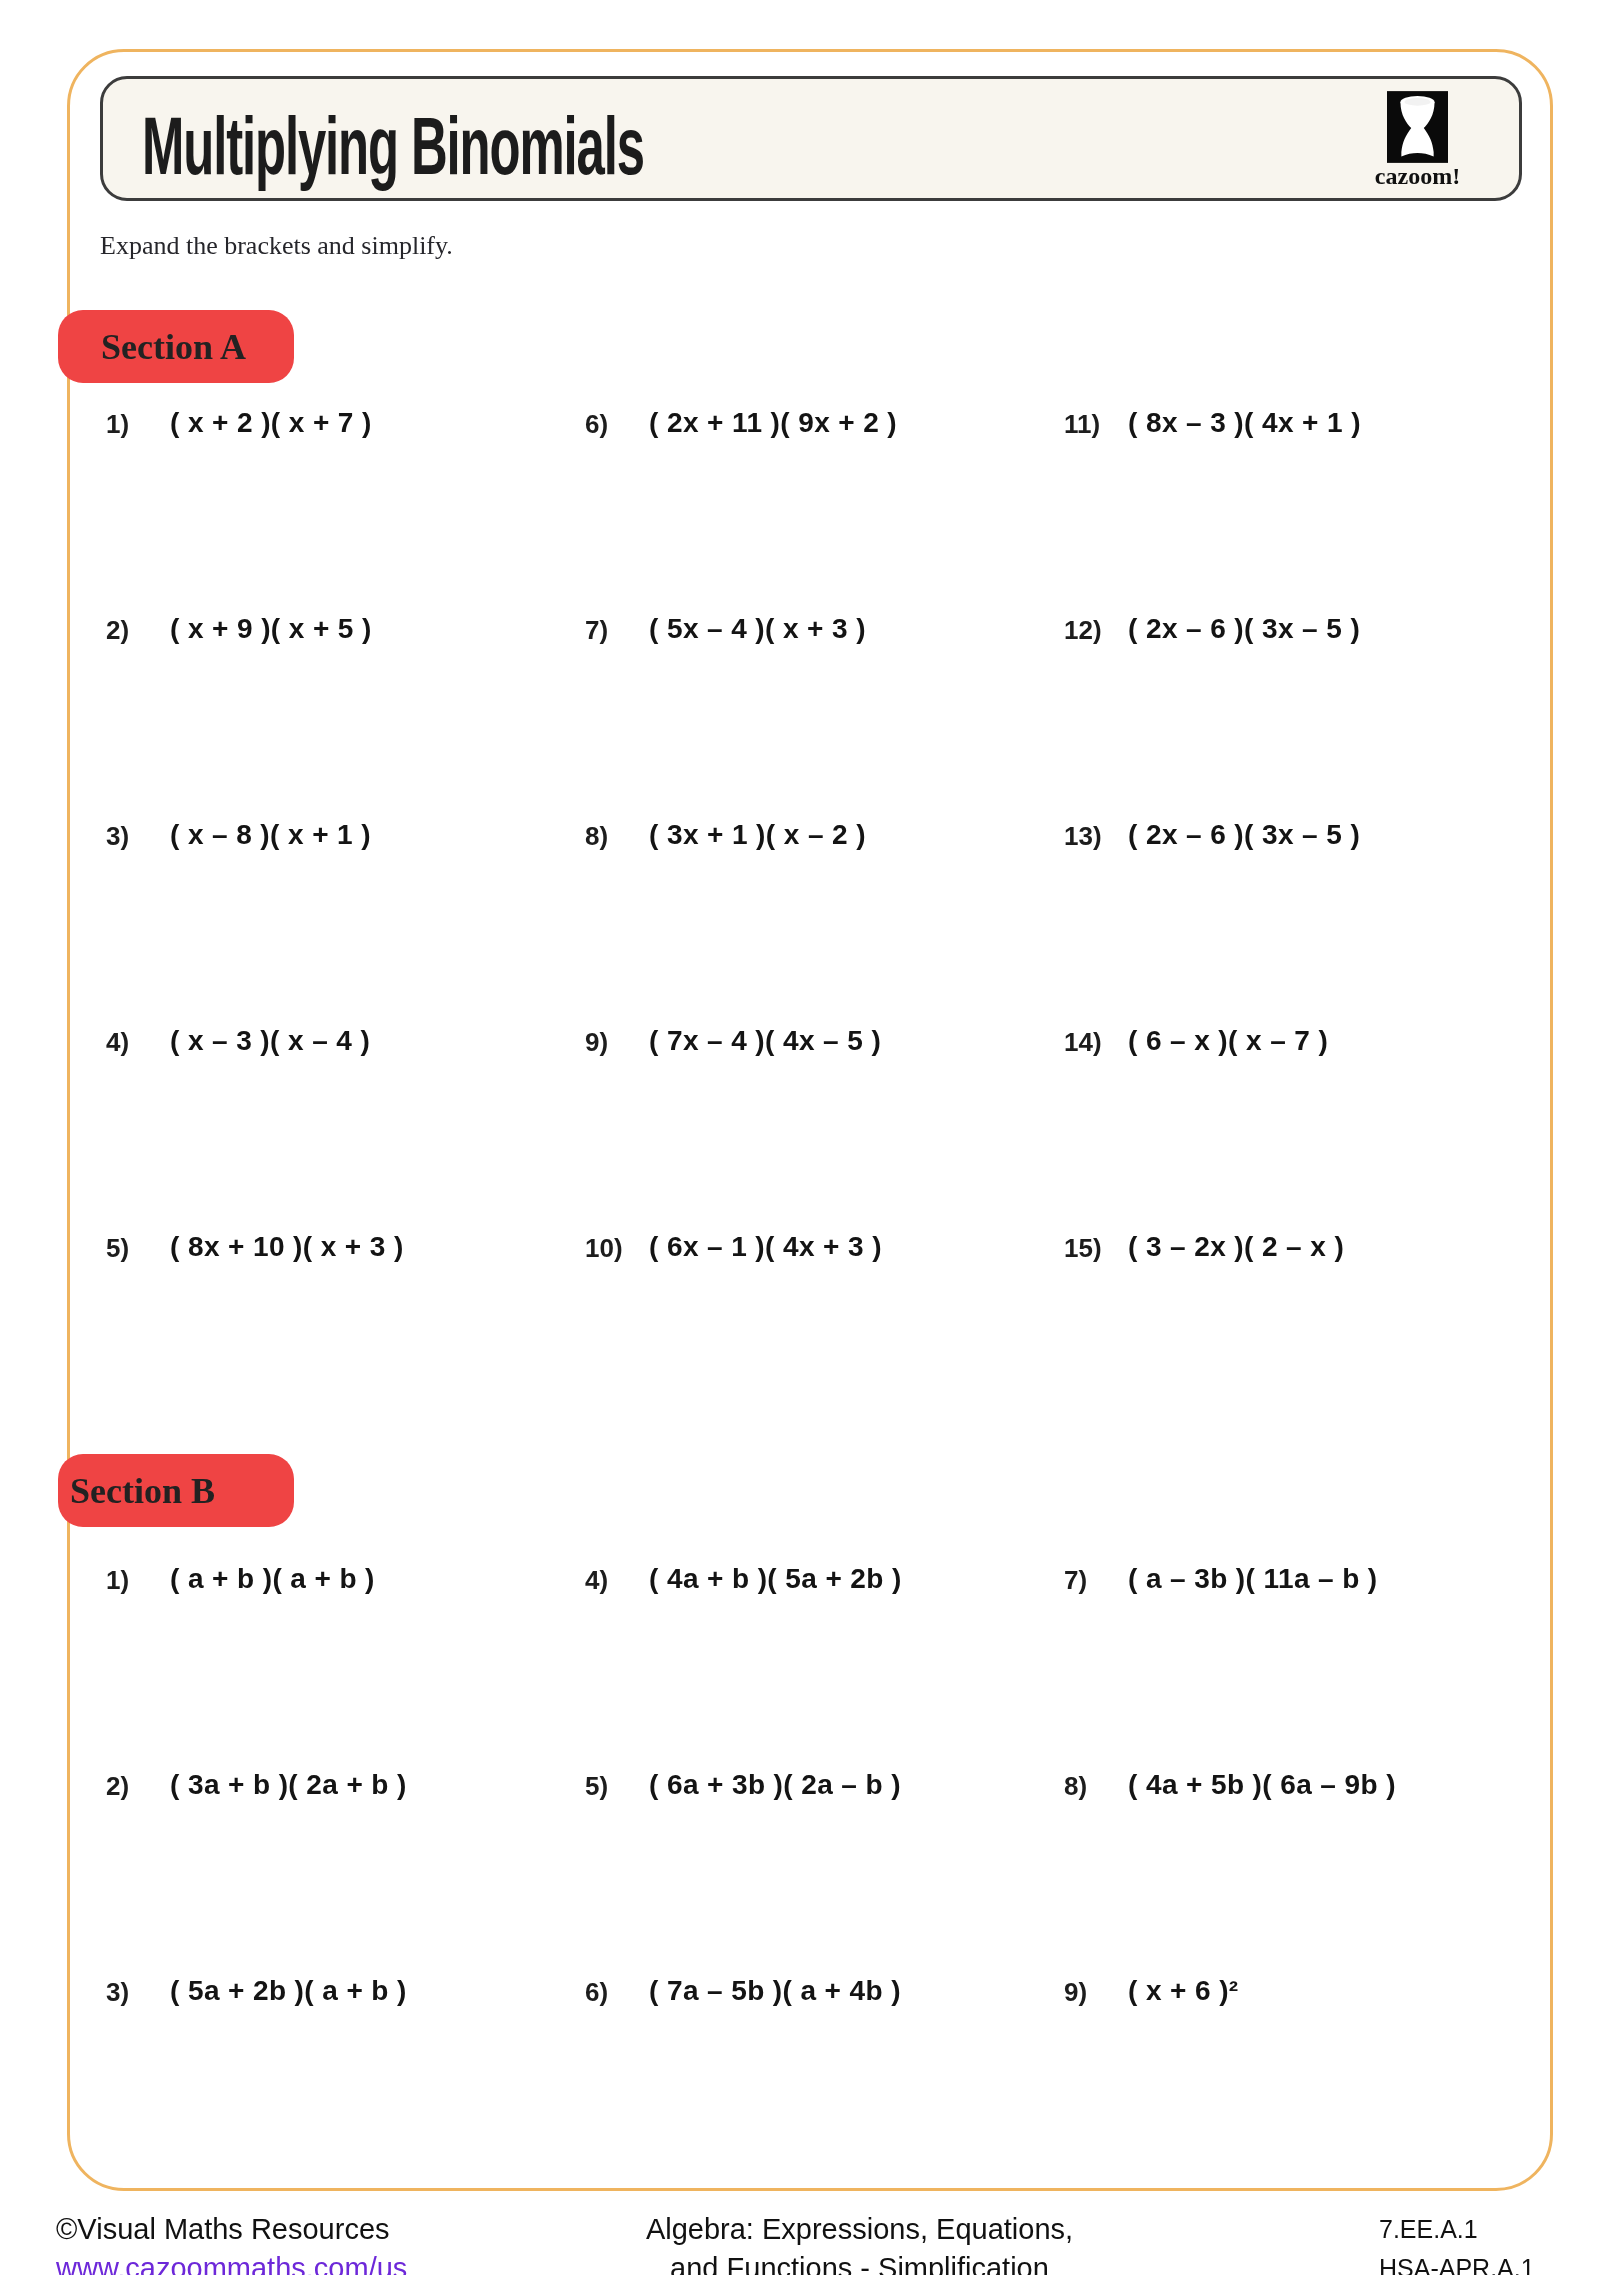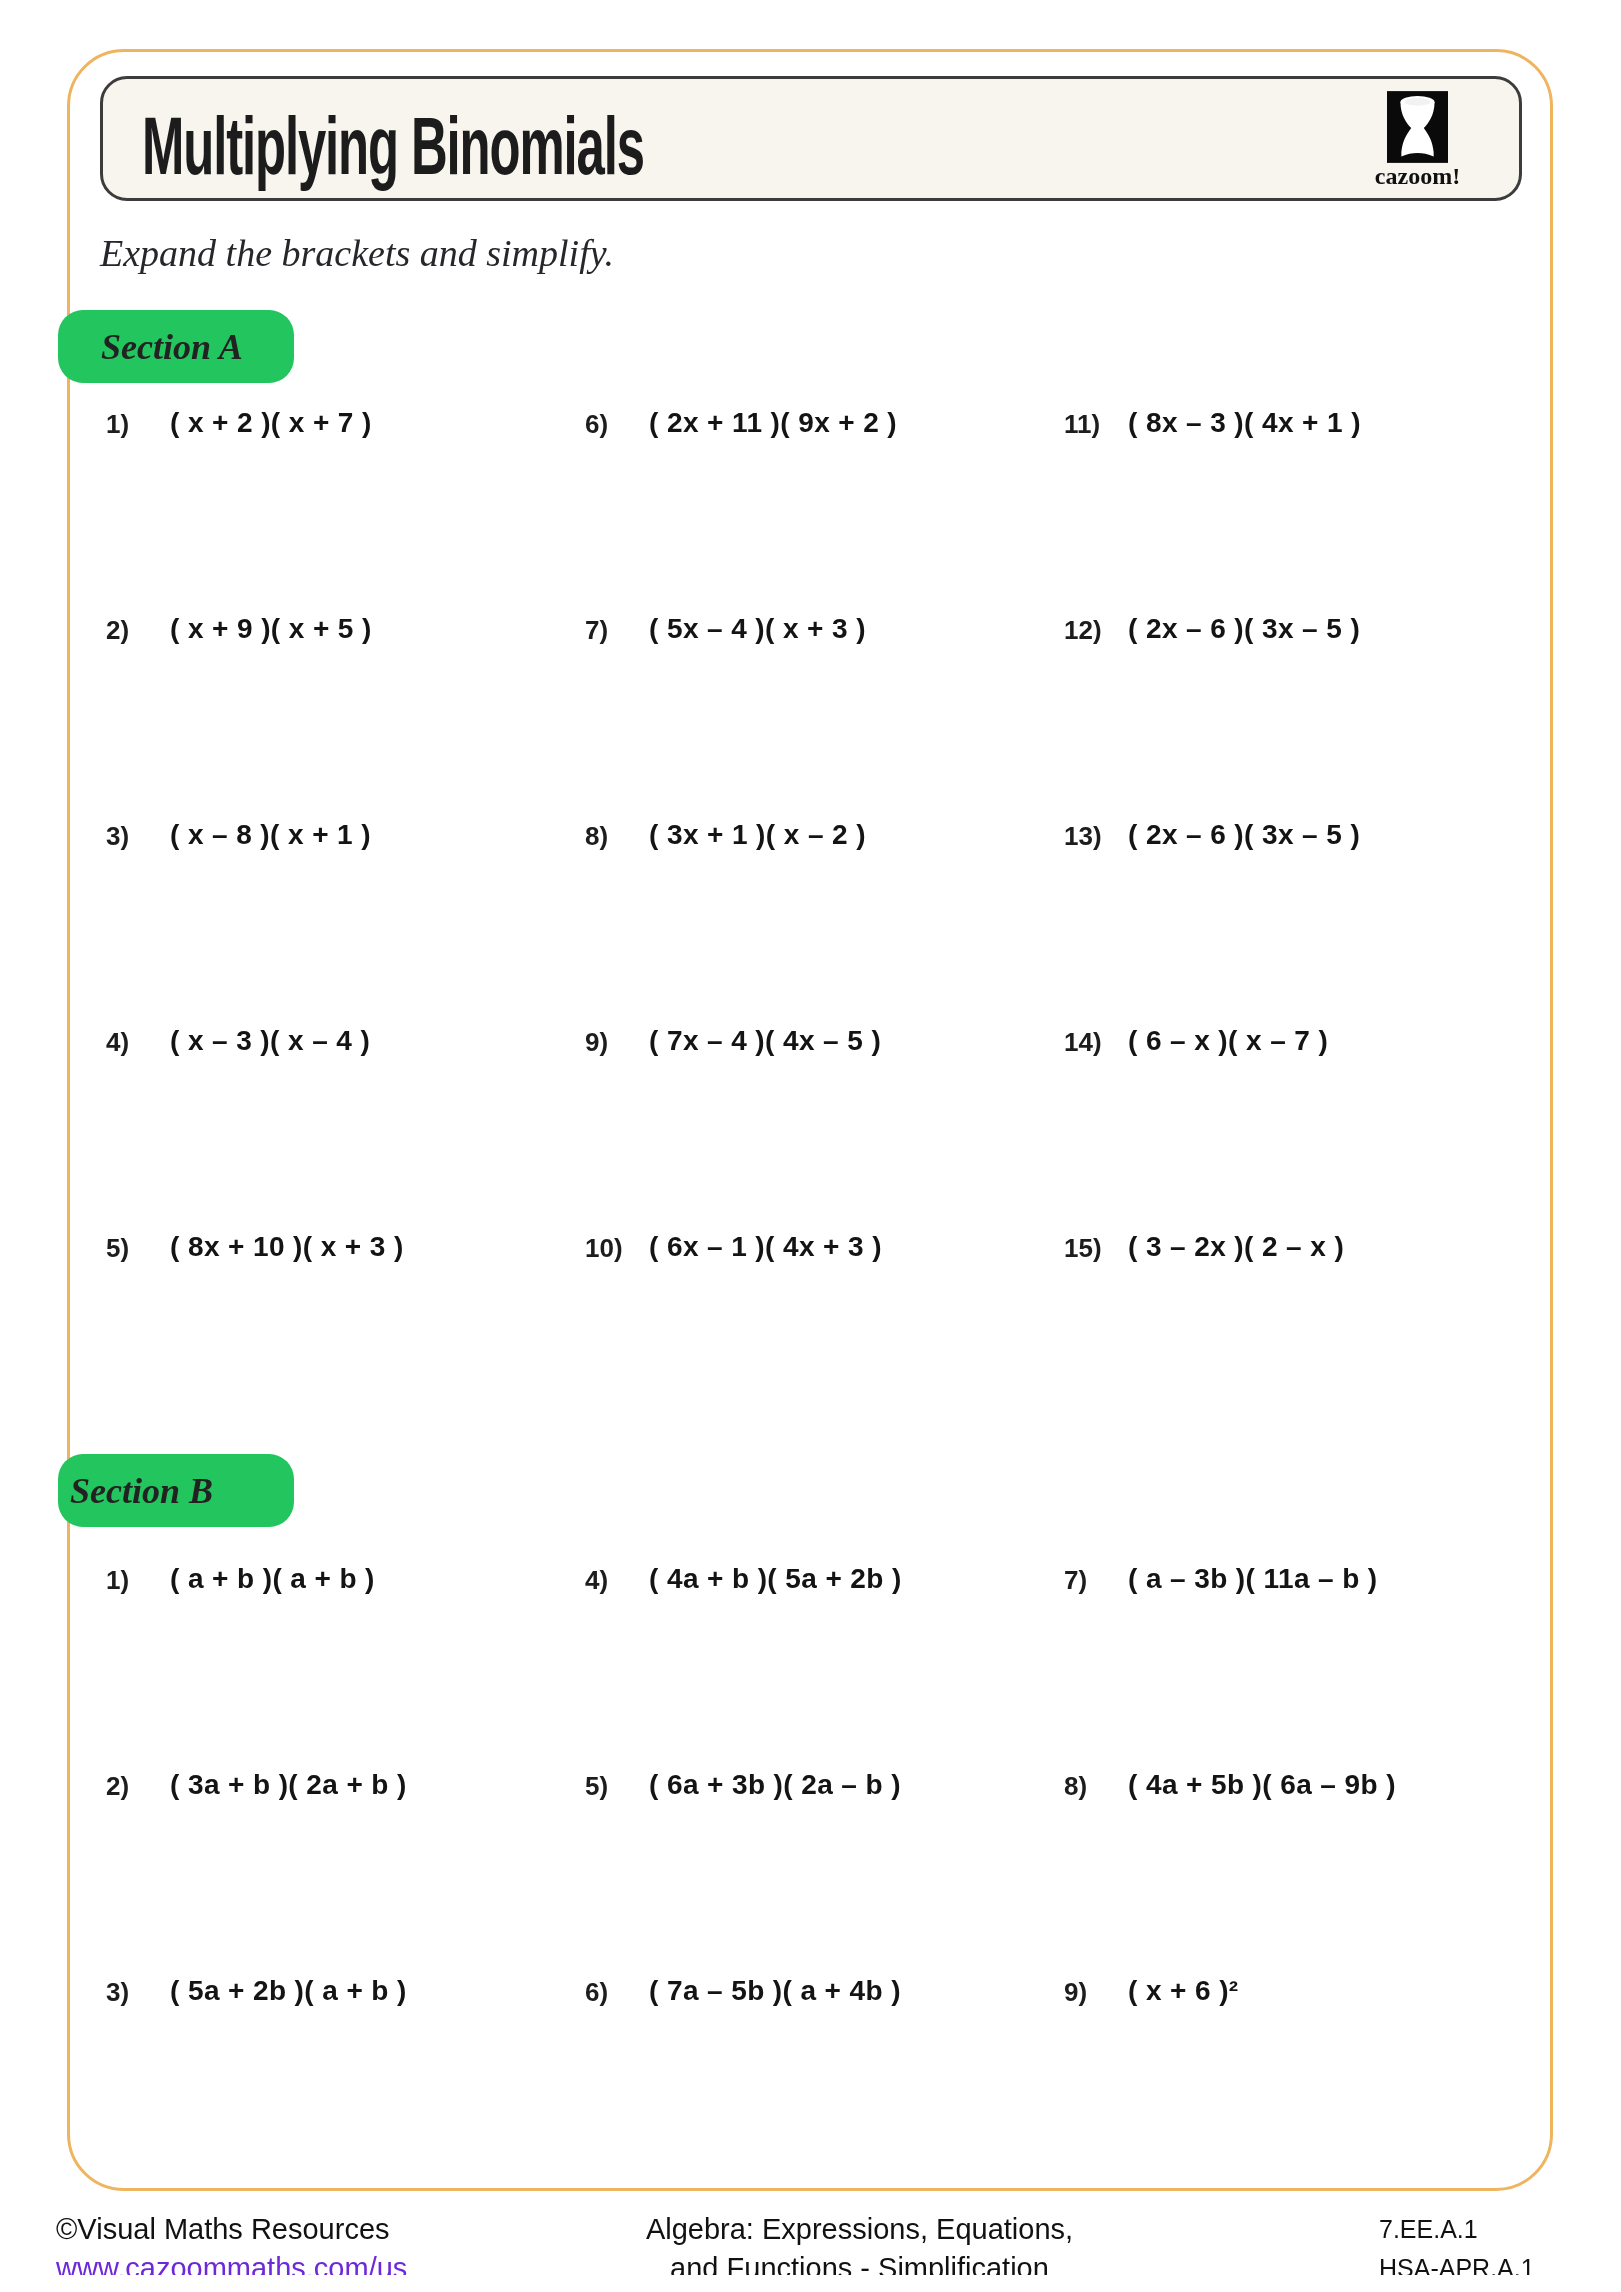--- a/index.html
+++ b/index.html
@@ -22,26 +22,26 @@
     margin:0;color:#1c1c1c;
   }
   .logo{position:absolute;right:39px;top:11.6px;width:125px;text-align:center;}
   .logo svg{width:61px;height:72px;display:block;margin:0 auto;}
   .logo-text{
     font-family:"Liberation Serif",serif;font-weight:bold;font-size:24px;
     letter-spacing:0;margin-top:0.9px;color:#111;white-space:nowrap;
   }
   .instruction{
     position:absolute;left:100px;top:231px;margin:0;
-    font-family:"Liberation Serif",serif;font-style:italic;font-size:38px;color:#26262b;
+    font-family:"Liberation Serif",serif;font-size:26px;color:#26262b;
   }
   .section-label{
-    position:absolute;left:58px;width:236px;height:73px;background:#22c55e;border-radius:25px;
+    position:absolute;left:58px;width:236px;height:73px;background:#ef4444;border-radius:25px;
     display:flex;align-items:center;padding-left:43px;box-sizing:border-box;
-    font-family:"Liberation Serif",serif;font-style:italic;font-weight:bold;font-size:36px;color:#222;text-align:right;
+    font-family:"Liberation Serif",serif;font-weight:bold;font-size:36px;color:#222;text-align:right;
   }
   .label-a{top:310px;}
   .label-b{top:1454px;padding-left:12px;}
   .grid{position:absolute;left:106px;display:grid;grid-auto-flow:column;grid-template-columns:479px 479px 476px;}
   .grid-a{top:407px;grid-template-rows:repeat(5,206px);}
   .grid-b{top:1563px;grid-template-rows:repeat(3,206px);}
   .problem{display:flex;align-items:flex-start;font-weight:bold;}
   .pnum{min-width:64px;font-size:26px;padding-top:1.8px;color:#1d1d1d;}
   .pexpr{font-size:28px;letter-spacing:0.4px;white-space:nowrap;color:#141414;}
   .footer-left{position:absolute;left:56px;top:2210px;font-size:29px;line-height:39px;color:#111;}

